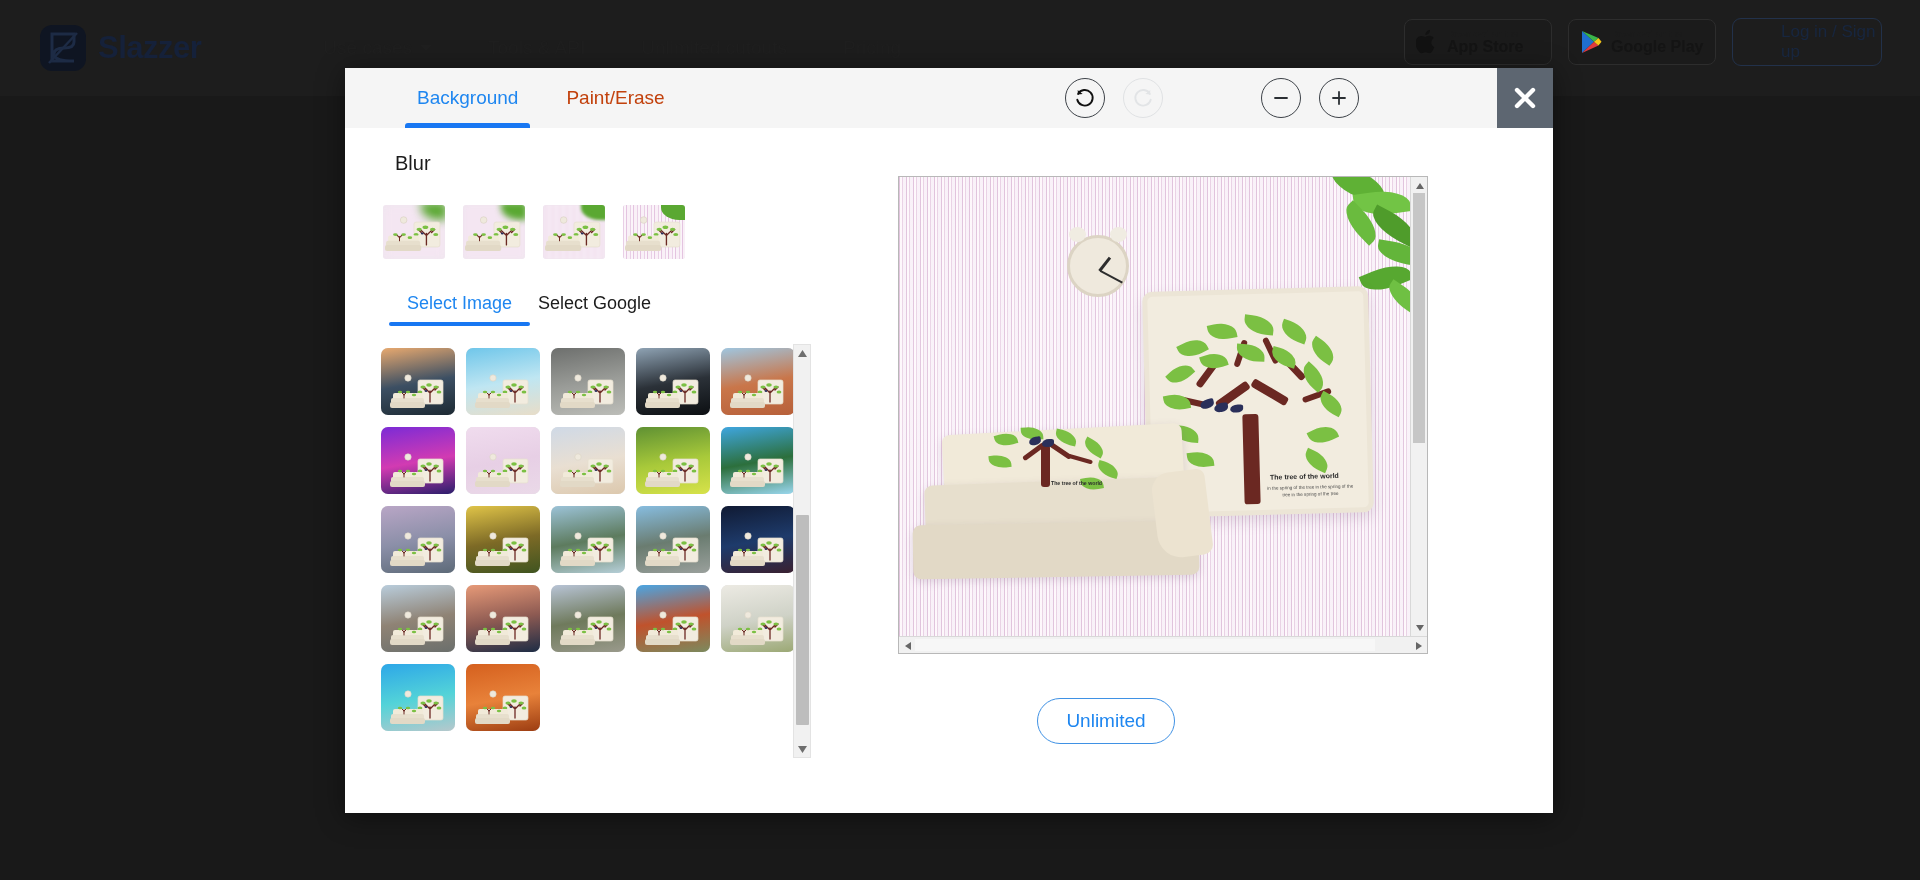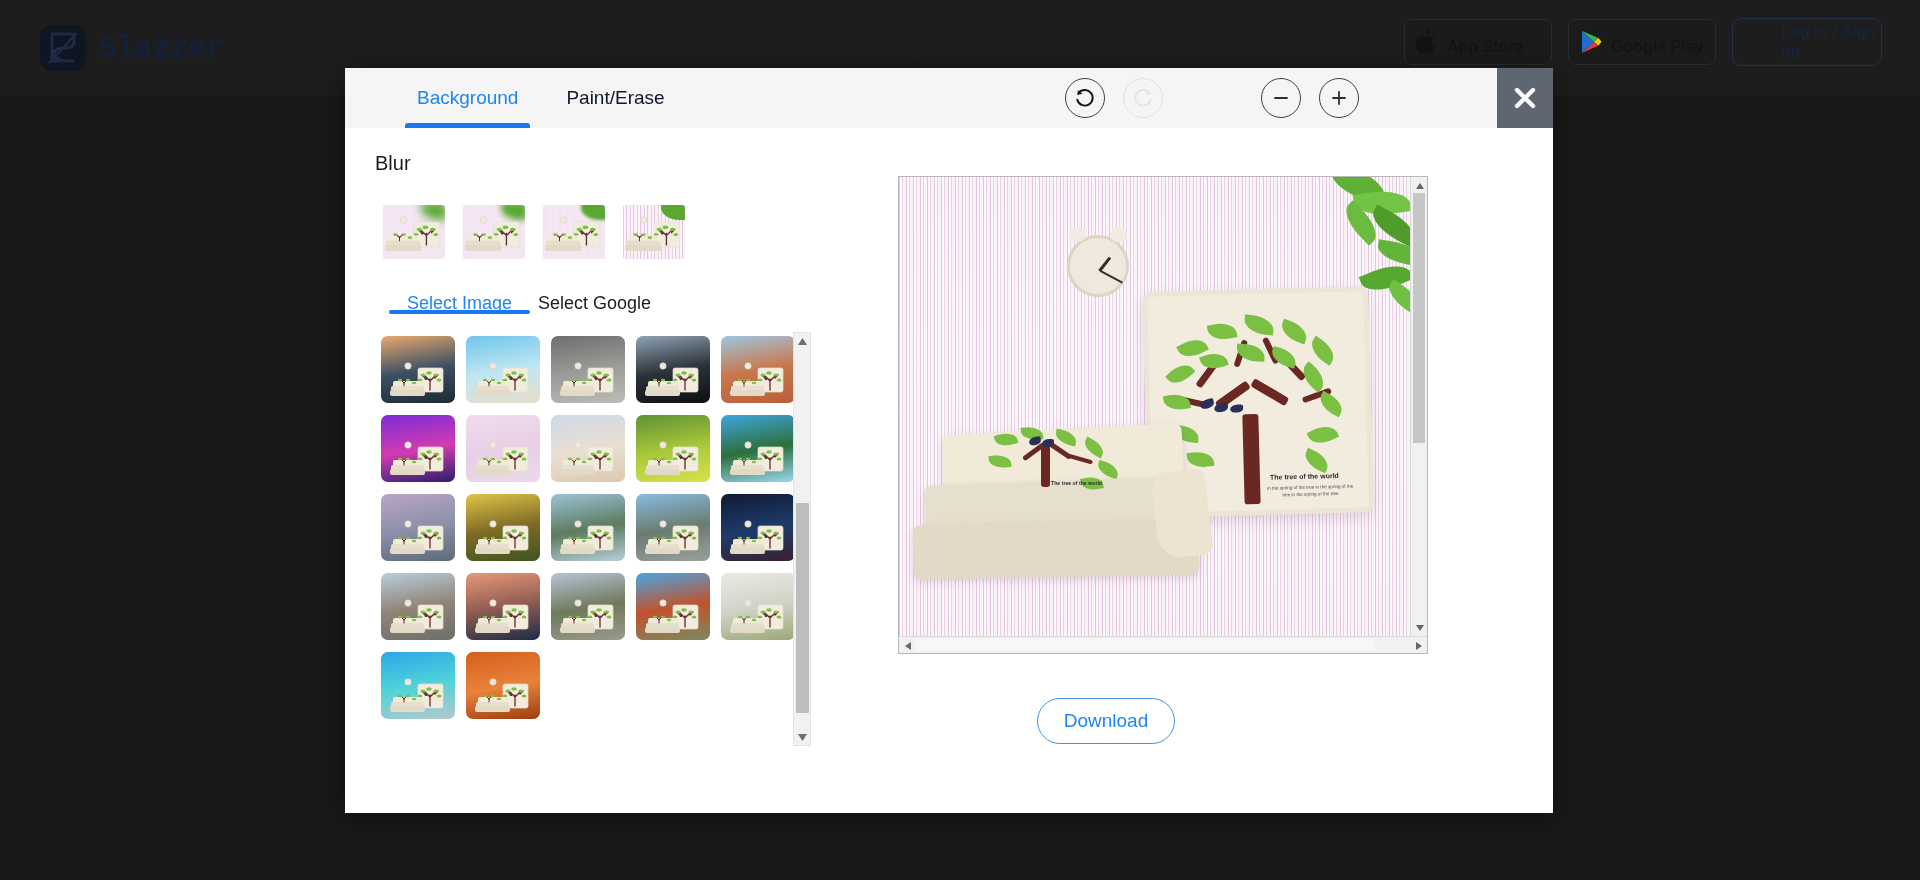--- a/index.html
+++ b/index.html
@@ -11,21 +11,21 @@
   }
 
   
   #page { position: absolute; inset: 0; background: #191919; }
 
   #navbar {
     position: absolute; top: 0; left: 0; width: 1920px; height: 96px;
     background: #1d1d1d;
     display: flex; align-items: center;
   }
-  #logo-wrap { display: flex; align-items: center; margin-left: 40px; gap: 12px; font-family: Liberation Mono, monospace; }
+  #logo-wrap { display: flex; align-items: center; margin-left: 40px; gap: 12px; }
   .logo-mark {
     width: 46px; height: 46px; border-radius: 12px;
     background: #0f1522; position: relative; overflow: hidden;
   }
   .logo-mark svg { position: absolute; left: 6px; top: 5px; }
   .logo-text { font-size: 31px; font-weight: bold; color: #15213a; letter-spacing: -0.5px; }
 
   #nav-links { display: flex; align-items: center; margin-left: 94px; gap: 0; }
   .nav-link {
     color: #1f1f1f; font-size: 19px; padding: 0 28px;
@@ -55,21 +55,21 @@
     position: absolute; left: 345px; top: 68px; width: 1208px; height: 745px;
     background: #ffffff; box-shadow: 0 4px 26px rgba(0,0,0,.45);
   }
   #modal-header {
     position: relative; height: 60px; background: #f5f5f5;
     display: flex; align-items: center;
   }
   #tabs { display: flex; margin-left: 54px; gap: 12px; align-items: flex-end; height: 60px; }
   .tab {
     position: relative; font-size: 19px; padding: 0 18px; cursor: pointer;
-    color: #0f172a; height: 60px; display: flex; align-items: center;
+    color: #c2410c; height: 60px; display: flex; align-items: center;
   }
   .tab.active { color: #1e86f0; }
   .tab.active::after {
     content: ""; position: absolute; left: 6px; right: 6px; bottom: 0;
     height: 5px; background: #1877f2; border-radius: 3px 3px 0 0;
   }
 
   #header-tools { position: absolute; left: 720px; top: 10px; display: flex; align-items: center; gap: 18px; }
   .circ-btn {
     width: 40px; height: 40px; border-radius: 50%; border: 1.6px solid #3d4248;
@@ -82,32 +82,32 @@
   #close-button {
     position: absolute; right: 0; top: 0; width: 56px; height: 60px;
     background: #5d6671; display: flex; align-items: center; justify-content: center;
     cursor: pointer;
   }
 
   #modal-body { display: flex; height: 685px; }
 
   
   #left-panel { width: 470px; padding: 24px 0 0 18px; position: relative; }
-  #blur-title { font-size: 20px; color: #1b1b1b; margin-left: 12px; }
+  #blur-title { font-size: 20px; color: #1b1b1b; margin-left: 32px; }
 
   #blur-row { display: flex; gap: 18px; margin: 30px 0 0 20px; }
   .blur-thumb {
     width: 62px; height: 54px; border-radius: 3px; overflow: hidden;
     position: relative; cursor: pointer; background: #efe7ef;
   }
 
   #sub-tabs {
     display: flex; margin: 34px 0 0 44px; gap: 26px; align-items: flex-end;
   }
-  .sub-tab { position: relative; font-size: 18px; color: #1c1c1c; cursor: pointer; padding-bottom: 0; }
+  .sub-tab { position: relative; font-size: 18px; color: #1c1c1c; cursor: pointer; padding-bottom: 12px; }
   .sub-tab.active { color: #1e86f0; }
   .sub-tab.active::after {
     content: ""; position: absolute; left: -18px; right: -18px; bottom: 0;
     height: 4px; background: #1877f2; border-radius: 2px;
   }
 
   #grid-wrap { position: relative; margin: 22px 0 0 18px; width: 430px; height: 432px; }
   #bg-grid {
     display: grid; grid-template-columns: repeat(5, 74px); gap: 12px 11px;
     width: 410px;
@@ -1068,19 +1068,19 @@
             <div id="pv-hthumb"></div>
             <div class="sb-arrow" style="right:0;">
               <svg width="6" height="8" viewBox="0 0 6 8">
                   <path d="M6 4 L0 0 L0 8 Z" fill="#666"></path>
                 </svg>
             </div>
           </div>
         </div>
 
         <div id="download-button">
-          <span>Download</span>
+          <span>Unlimited</span>
         </div>
       </div>
 
     </div>
   </div>
 </div>
 
 </body></html>

